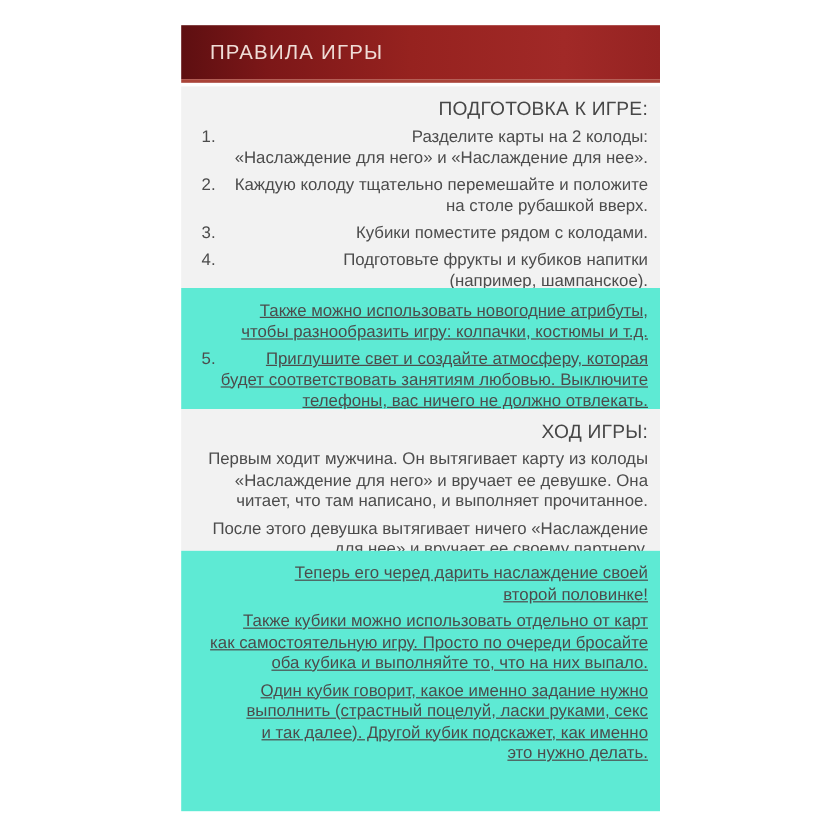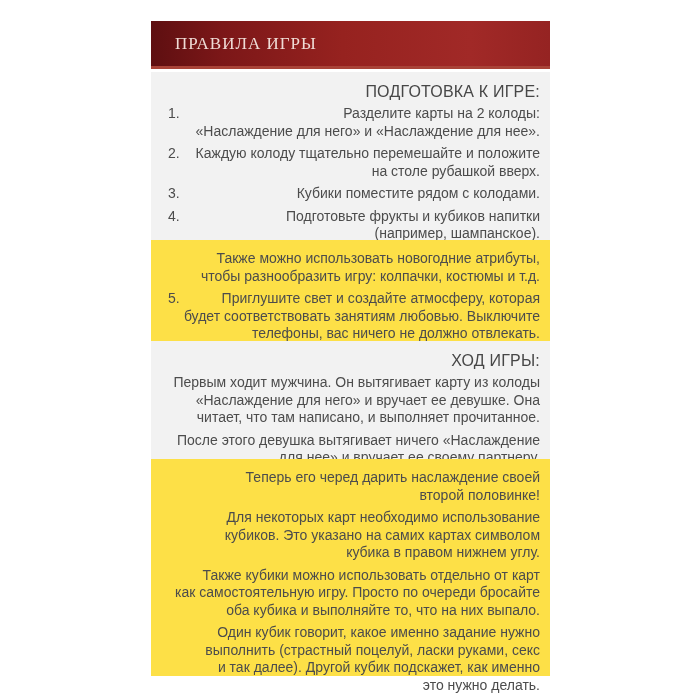--- a/index.html
+++ b/index.html
@@ -28,35 +28,34 @@
     border-bottom: 3px solid #a94338;
     display: flex;
     align-items: center;
   }
   .banner-title {
     color: #efdcd6;
     font-size: 17px;
     letter-spacing: 1px;
     padding-left: 24px;
     white-space: nowrap;
-    font-family: Liberation Serif, serif;
   }
   .band {
     position: absolute;
     left: 151px;
     width: 399px;
     box-sizing: border-box;
     padding: 10px 10px 0 17px;
     color: #4c4c4c;
     font-size: 14px;
     line-height: 17.5px;
     text-align: right;
   }
   .band-a { background: #f2f2f2; }
-  .band-b { background: #fde047; }
+  .band-b { background: #5eead4; text-decoration: underline; }
   .band h2 {
     margin: 0 0 4px 0;
     font-size: 16px;
     font-weight: normal;
     color: #474747;
     letter-spacing: 0.2px;
     line-height: 19px;
   }
   .item {
     position: relative;
@@ -124,23 +123,20 @@
     <div class="para lines">Первым ходит мужчина. Он вытягивает карту из колоды
 «Наслаждение для него» и вручает ее девушке. Она
 читает, что там написано, и выполняет прочитанное.</div>
     <div class="para lines">После этого девушка вытягивает ничего «Наслаждение
 для нее» и вручает ее своему партнеру.</div>
   </section>
 
   <section class="band band-b" id="s-dice">
     <div class="para lines">Теперь его черед дарить наслаждение своей
 второй половинке!</div>
-    <div class="para lines">Для некоторых карт необходимо использование
-кубиков. Это указано на самих картах символом
-кубика в правом нижнем углу.</div>
     <div class="para lines">Также кубики можно использовать отдельно от карт
 как самостоятельную игру. Просто по очереди бросайте
 оба кубика и выполняйте то, что на них выпало.</div>
     <div class="para lines">Один кубик говорит, какое именно задание нужно
 выполнить (страстный поцелуй, ласки руками, секс
 и так далее). Другой кубик подскажет, как именно
 это нужно делать.</div>
   </section>
 
 </div>

